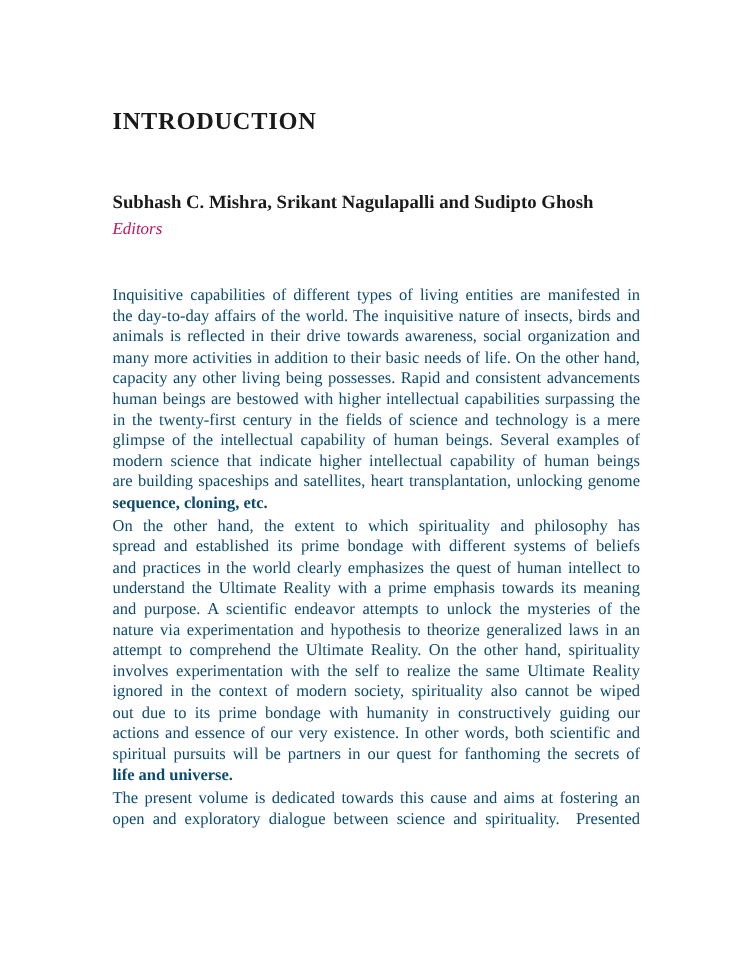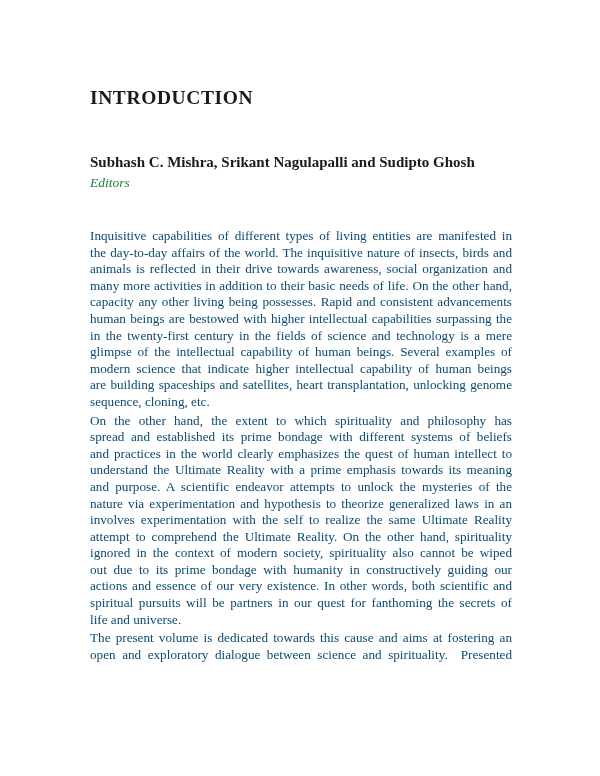--- a/index.html
+++ b/index.html
@@ -36,21 +36,21 @@
     color: #1a1a1a;
     white-space: nowrap;
     text-align: right;
   }
   .authors-role {
     position: absolute;
     left: 90px;
     top: 175px;
     font-size: 13.5px;
     font-style: italic;
-    color: #15803d;
+    color: #be185d;
   }
   .body-text {
     position: absolute;
     left: 90px;
     top: 228px;
     width: 422px;
     font-size: 13.2px;
     color: #0c4a6e;
   }
   .paragraph {
@@ -58,20 +58,21 @@
     padding: 0;
   }
   .line {
     line-height: 16.6px;
     text-align: justify;
     text-align-last: justify;
     white-space: normal;
   }
   .line.final {
     text-align-last: left;
+    font-weight: bold;
   }
 </style>
 </head>
 <body>
 
 <div class="page">
   <h1 class="doc-title">INTRODUCTION</h1>
 
   <div class="authors">Subhash C. Mishra, Srikant Nagulapalli and Sudipto Ghosh</div>
 
@@ -91,22 +92,22 @@
         <div class="line">are building spaceships and satellites, heart transplantation, unlocking genome</div>
         <div class="line final">sequence, cloning, etc.</div>
       </div>
       <div class="paragraph">
         <div class="line">On the other hand, the extent to which spirituality and philosophy has</div>
         <div class="line">spread and established its prime bondage with different systems of beliefs</div>
         <div class="line">and practices in the world clearly emphasizes the quest of human intellect to</div>
         <div class="line">understand the Ultimate Reality with a prime emphasis towards its meaning</div>
         <div class="line">and purpose. A scientific endeavor attempts to unlock the mysteries of the</div>
         <div class="line">nature via experimentation and hypothesis to theorize generalized laws in an</div>
+        <div class="line">attempt to comprehend the Ultimate Reality. On the other hand, spirituality</div>
         <div class="line">involves experimentation with the self to realize the same Ultimate Reality</div>
-        <div class="line">attempt to comprehend the Ultimate Reality. On the other hand, spirituality</div>
         <div class="line">ignored in the context of modern society, spirituality also cannot be wiped</div>
         <div class="line">out due to its prime bondage with humanity in constructively guiding our</div>
         <div class="line">actions and essence of our very existence. In other words, both scientific and</div>
         <div class="line">spiritual pursuits will be partners in our quest for fanthoming the secrets of</div>
         <div class="line final">life and universe.</div>
       </div>
       <div class="paragraph">
         <div class="line">The present volume is dedicated towards this cause and aims at fostering an</div>
         <div class="line">open and exploratory dialogue between science and spirituality.&nbsp; Presented</div>
       </div>

